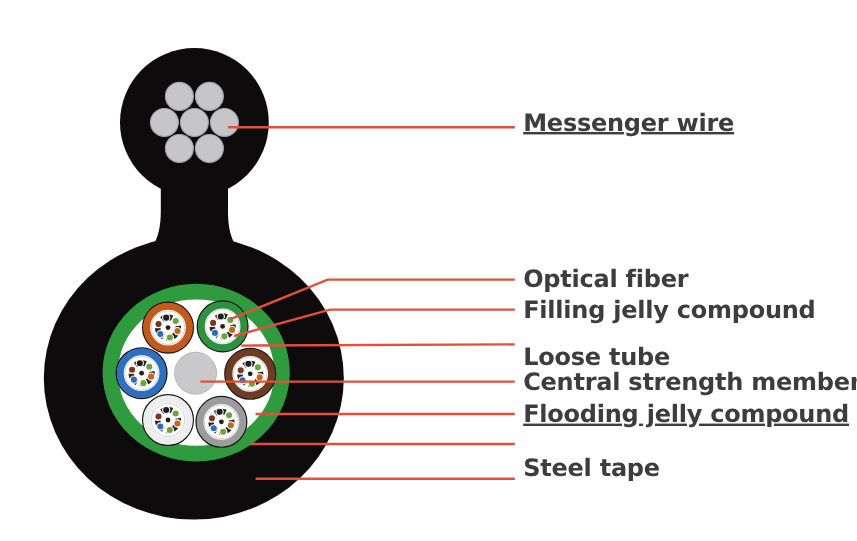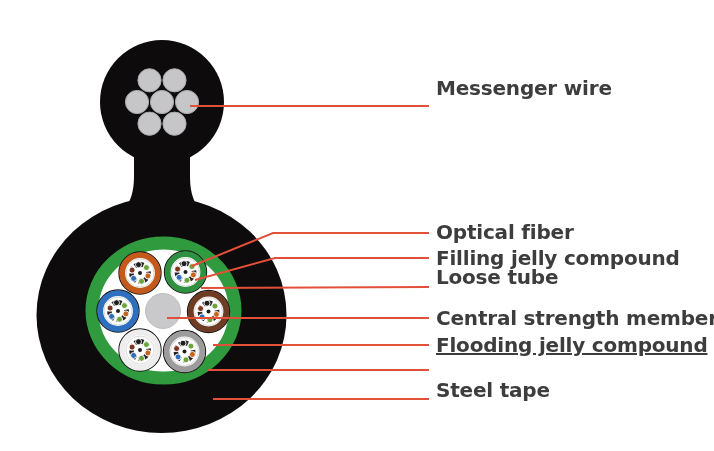--- a/index.html
+++ b/index.html
@@ -79,21 +79,21 @@
       <polyline points="192,266 273,233 429,233"></polyline>
       <polyline points="195,280 275,258 429,258"></polyline>
       <polyline points="201,288 429,287"></polyline>
       <polyline points="167,318 429,318"></polyline>
       <polyline points="213,345 429,345"></polyline>
       <polyline points="208,370 429,370"></polyline>
       <polyline points="213,399 429,399"></polyline>
     </g>
   </svg>
 
-  <div class="label" style="top:75px;">Messenger wire</div>
+  <div class="label" style="top:89px;text-decoration:underline;">Messenger wire</div>
   <div class="label" style="top:219px;">Optical fiber</div>
   <div class="label" style="top:245px;">Filling jelly compound</div>
-  <div class="label" style="top:264px;">Loose tube</div>
+  <div class="label" style="top:284px;">Loose tube</div>
   <div class="label" style="top:305px;">Central strength member</div>
   <div class="label" style="top:332px;text-decoration:underline;">Flooding jelly compound</div>
   <div class="label" style="top:357px;margin-top:20px;">Steel tape</div>
 
 </div>
 
 </body></html>

